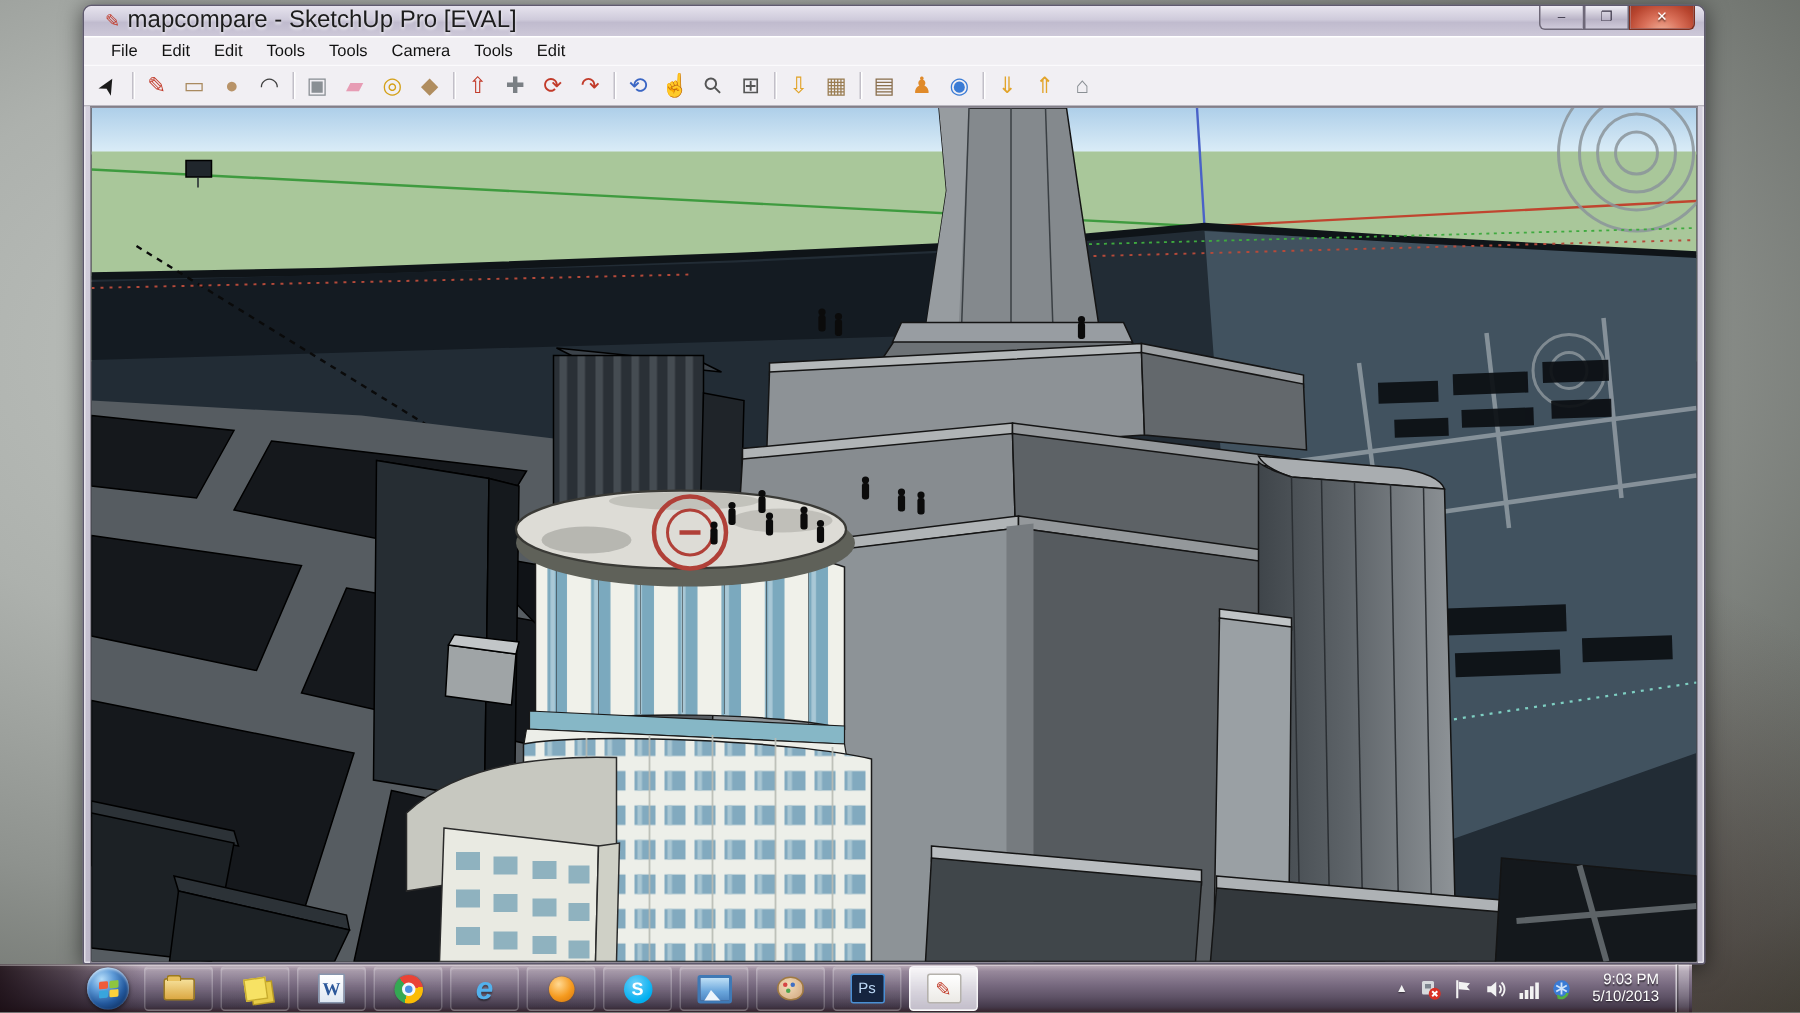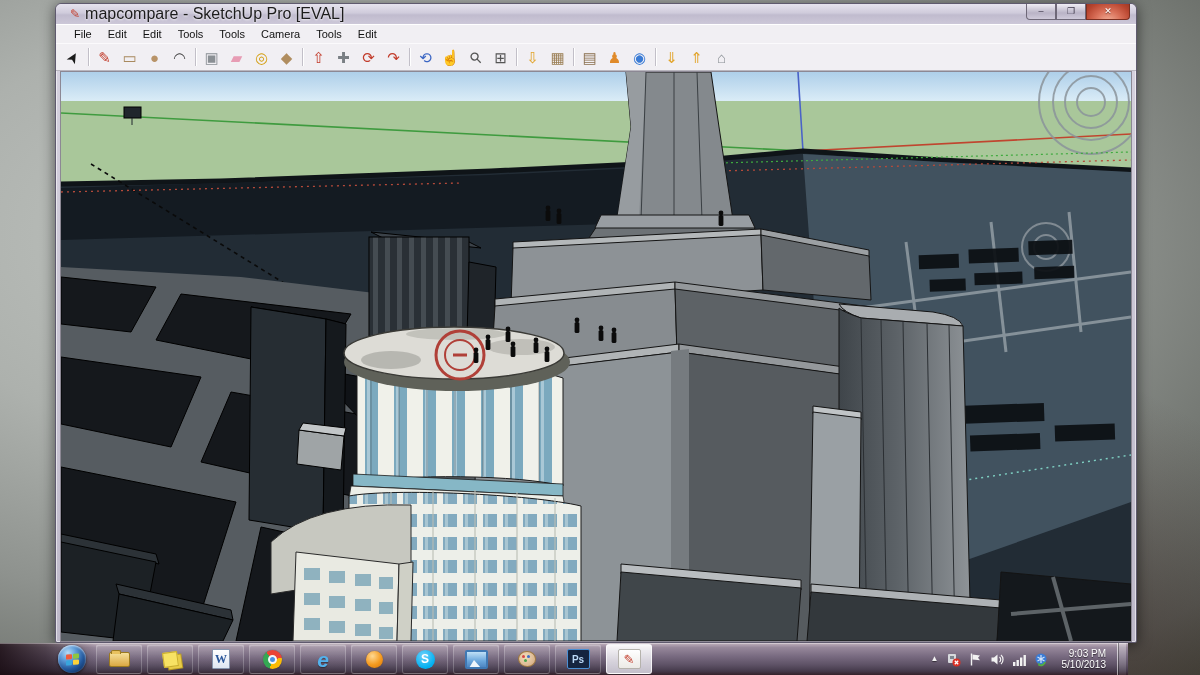--- a/index.html
+++ b/index.html
@@ -93,21 +93,21 @@
   .i-chrome::after{content:"";position:absolute;left:5px;top:5px;width:9px;height:9px;border-radius:50%;background:#4a90e2;border:2px solid #f4f7f9;box-sizing:border-box;}
   .i-ie{font-size:21px;font-weight:bold;font-style:italic;color:#53b1ec;line-height:1;text-shadow:0 1px 1px rgba(0,0,0,.4);}
   .i-avast{width:17px;height:17px;border-radius:50%;background:radial-gradient(circle at 38% 30%,#ffd993,#f59a1e 55%,#d97b10 90%);box-shadow:0 0 1px #7a4a00;}
   .i-skype{width:19px;height:19px;border-radius:50%;background:radial-gradient(circle at 40% 30%,#6fd0fa,#00aff0 70%);
     display:flex;align-items:center;justify-content:center;font-weight:bold;font-size:12px;color:#fff;}
   .i-photo{width:19px;height:15px;background:linear-gradient(180deg,#bfe0f6,#6aa6dc 60%,#4e86c2);border:2px solid #3f79b5;border-radius:2px;position:relative;overflow:hidden;}
   .i-photo::after{content:"";position:absolute;bottom:-1px;left:2px;width:0;height:0;border-left:5px solid transparent;border-right:7px solid transparent;border-bottom:8px solid #eef5fb;}
   .i-paint{width:16px;height:14px;border-radius:50% 50% 48% 52%;background:radial-gradient(circle at 40% 35%,#f2ddba,#d9b38c 75%);border:1px solid #a07a42;position:relative;}
   .i-paint::after{content:"";position:absolute;left:3px;top:3px;width:3px;height:3px;border-radius:50%;background:#d64545;box-shadow:5px 0 0 #3f6fc4,2px 4px 0 #4da54d;}
   .i-ps{width:21px;height:18px;background:#15243f;border:1px solid #4a8fd4;border-radius:2px;
-    display:flex;align-items:center;justify-content:center;font-weight:bold;font-size:10px;color:#bcd9f7;}
+    display:flex;align-items:center;justify-content:center;font-weight:normal;font-size:10px;color:#bcd9f7;}
   .i-su{width:21px;height:18px;background:linear-gradient(180deg,#ffffff,#eceae6);border:1px solid #b5b2ac;border-radius:2px;
     display:flex;align-items:center;justify-content:center;font-size:13px;color:#c23b2a;}
   .tb-spacer{flex:1;}
   .tray{display:flex;align-items:center;gap:7px;margin-right:2px;}
   .chevron{color:#f2f2f2;font-size:8px;line-height:1;text-shadow:0 1px 1px rgba(0,0,0,.5);}
   .tray-ico{width:15px;height:15px;display:flex;align-items:center;justify-content:center;}
   .clock{text-align:right;color:#fff;font-size:10px;line-height:11px;text-shadow:0 1px 1px rgba(0,0,0,.6);margin:0 4px 0 6px;}
   .show-desktop{width:8px;height:32px;background:linear-gradient(180deg,rgba(255,255,255,.35),rgba(255,255,255,.08));
     border-left:1px solid rgba(255,255,255,.5);box-shadow:inset 1px 0 0 rgba(0,0,0,.35);}
 </style>

